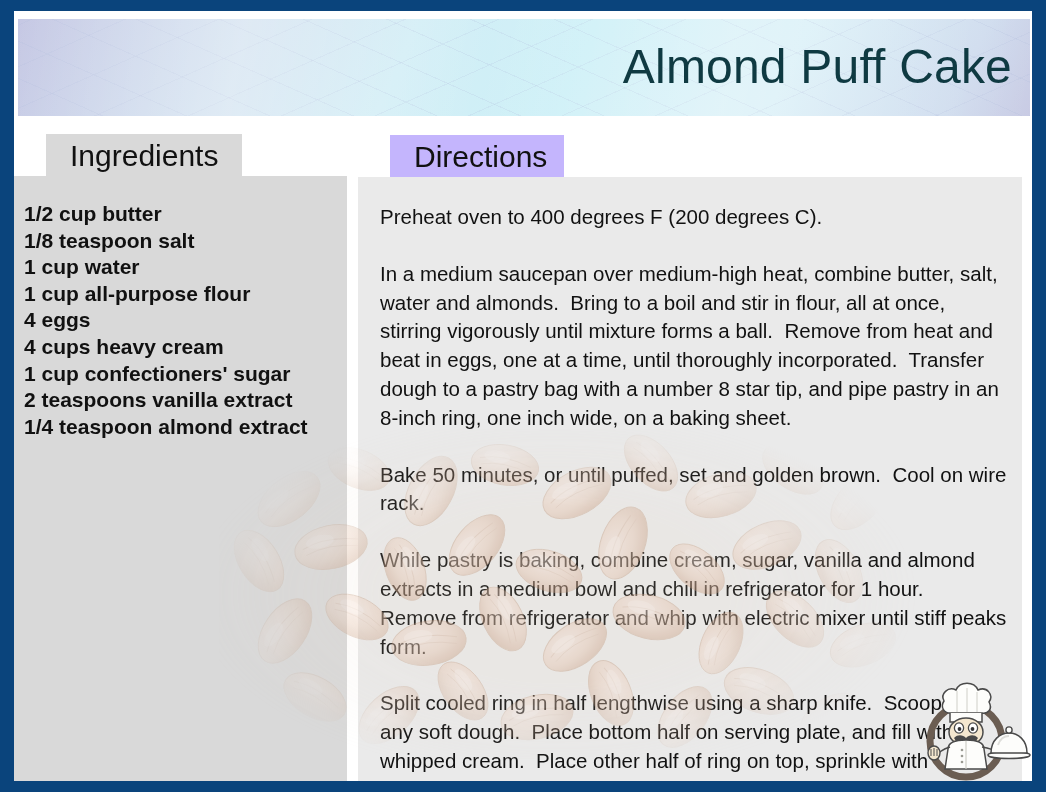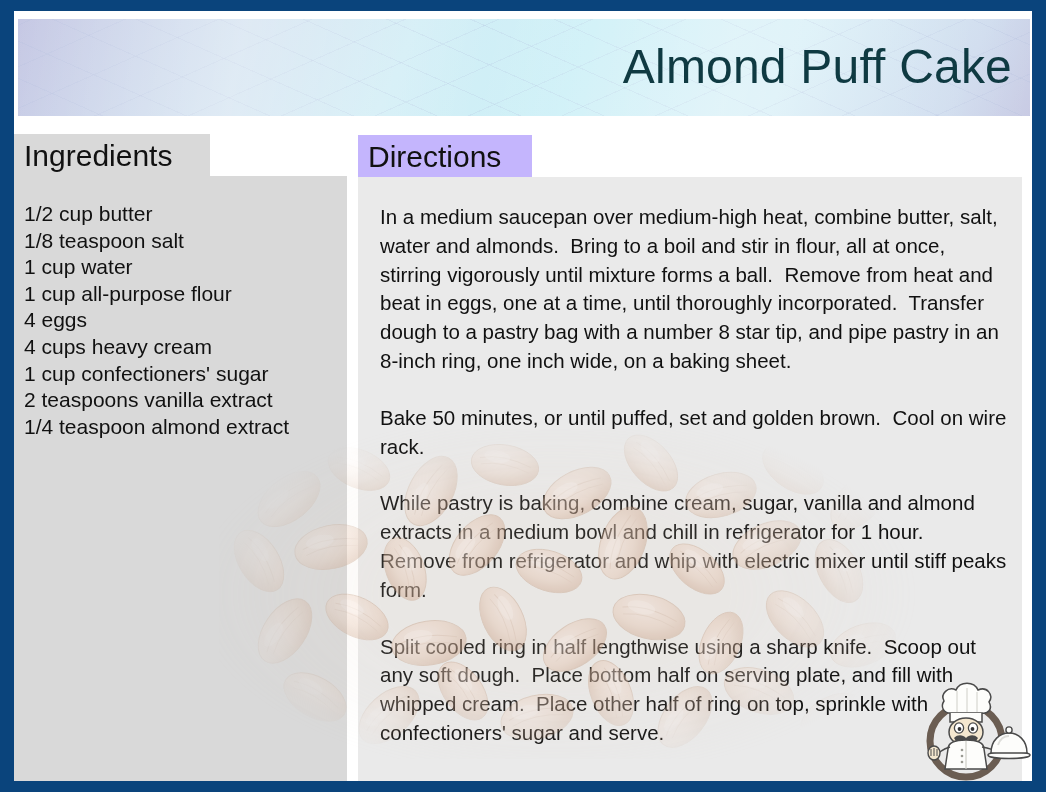--- a/index.html
+++ b/index.html
@@ -70,21 +70,22 @@
     color: #0f3a42;
     letter-spacing: 0.2px;
     white-space: nowrap;
   }
 
   
   .section-tab {
     position: absolute;
     background: #e2e2e2;
     box-sizing: border-box;
-    padding: 3px 0 0 10px;
+    padding: 3px 0 0 24px;
+    margin-left: 32px;
   }
   .section-tab-label {
     font-size: 30px;
     line-height: 38px;
     color: #111111;
     white-space: nowrap;
   }
   #ingredients-tab {
     left: 0px;
     top: 123px;
@@ -101,20 +102,21 @@
   }
 
   
   #ingredients-panel {
     position: absolute;
     left: 0px;
     top: 165px;
     width: 333px;
     height: 605px;
     background: #d9d9d9;
+    font-weight: bold;
   }
   #directions-panel {
     position: absolute;
     left: 344px;
     top: 166px;
     width: 664px;
     height: 604px;
     background: #eaeaea;
   }
 
@@ -202,20 +204,21 @@
         <li>4 eggs</li>
         <li>4 cups heavy cream</li>
         <li>1 cup confectioners' sugar</li>
         <li>2 teaspoons vanilla extract</li>
         <li>1/4 teaspoon almond extract</li>
       </ul>
     </div>
 
     <div id="directions-panel">
       <div id="directions-body">
+        <p class="direction-step">Preheat oven to 400 degrees F (200 degrees C).</p>
         <p class="direction-step">In a medium saucepan over medium-high heat, combine butter, salt, water and almonds.  Bring to a boil and stir in flour, all at once, stirring vigorously until mixture forms a ball.  Remove from heat and beat in eggs, one at a time, until thoroughly incorporated.  Transfer dough to a pastry bag with a number 8 star tip, and pipe pastry in an 8-inch ring, one inch wide, on a baking sheet.</p>
         <p class="direction-step">Bake 50 minutes, or until puffed, set and golden brown.  Cool on wire rack.</p>
         <p class="direction-step">While pastry is baking, combine cream, sugar, vanilla and almond extracts in a medium bowl and chill in refrigerator for 1 hour.  Remove from refrigerator and whip with electric mixer until stiff peaks form.</p>
         <p class="direction-step">Split cooled ring in half lengthwise using a sharp knife.  Scoop out any soft dough.  Place bottom half on serving plate, and fill with whipped cream.  Place other half of ring on top, sprinkle with confectioners' sugar and serve.</p>
       </div>
     </div>
 
     <div id="almond-watermark">
       <svg viewBox="0 0 700 330" preserveAspectRatio="none" xmlns="http://www.w3.org/2000/svg">
         <defs>

